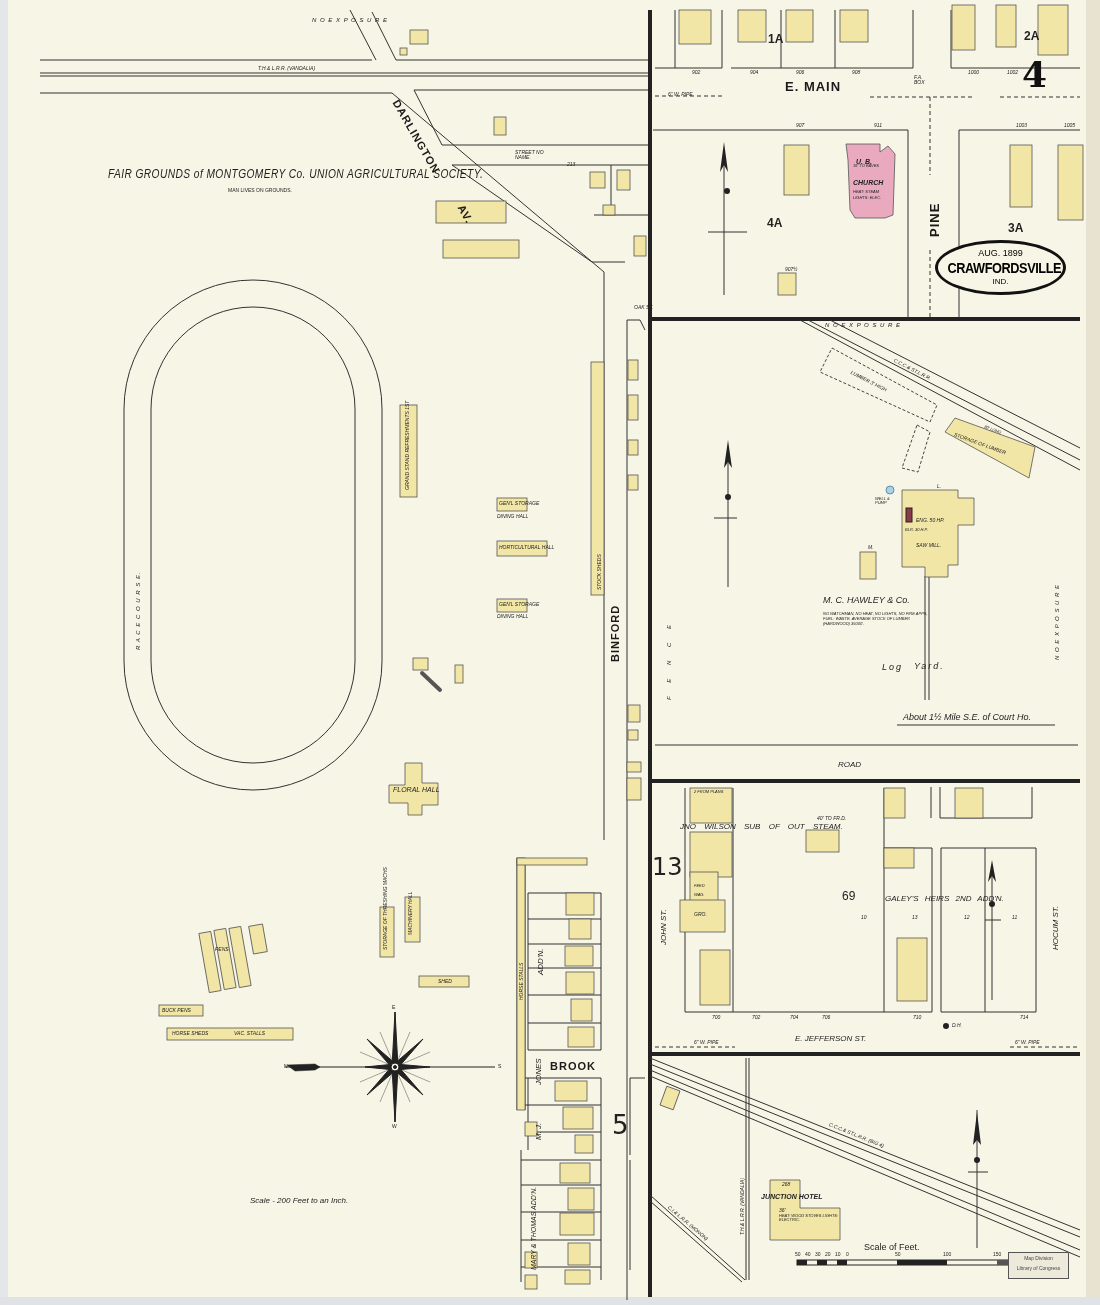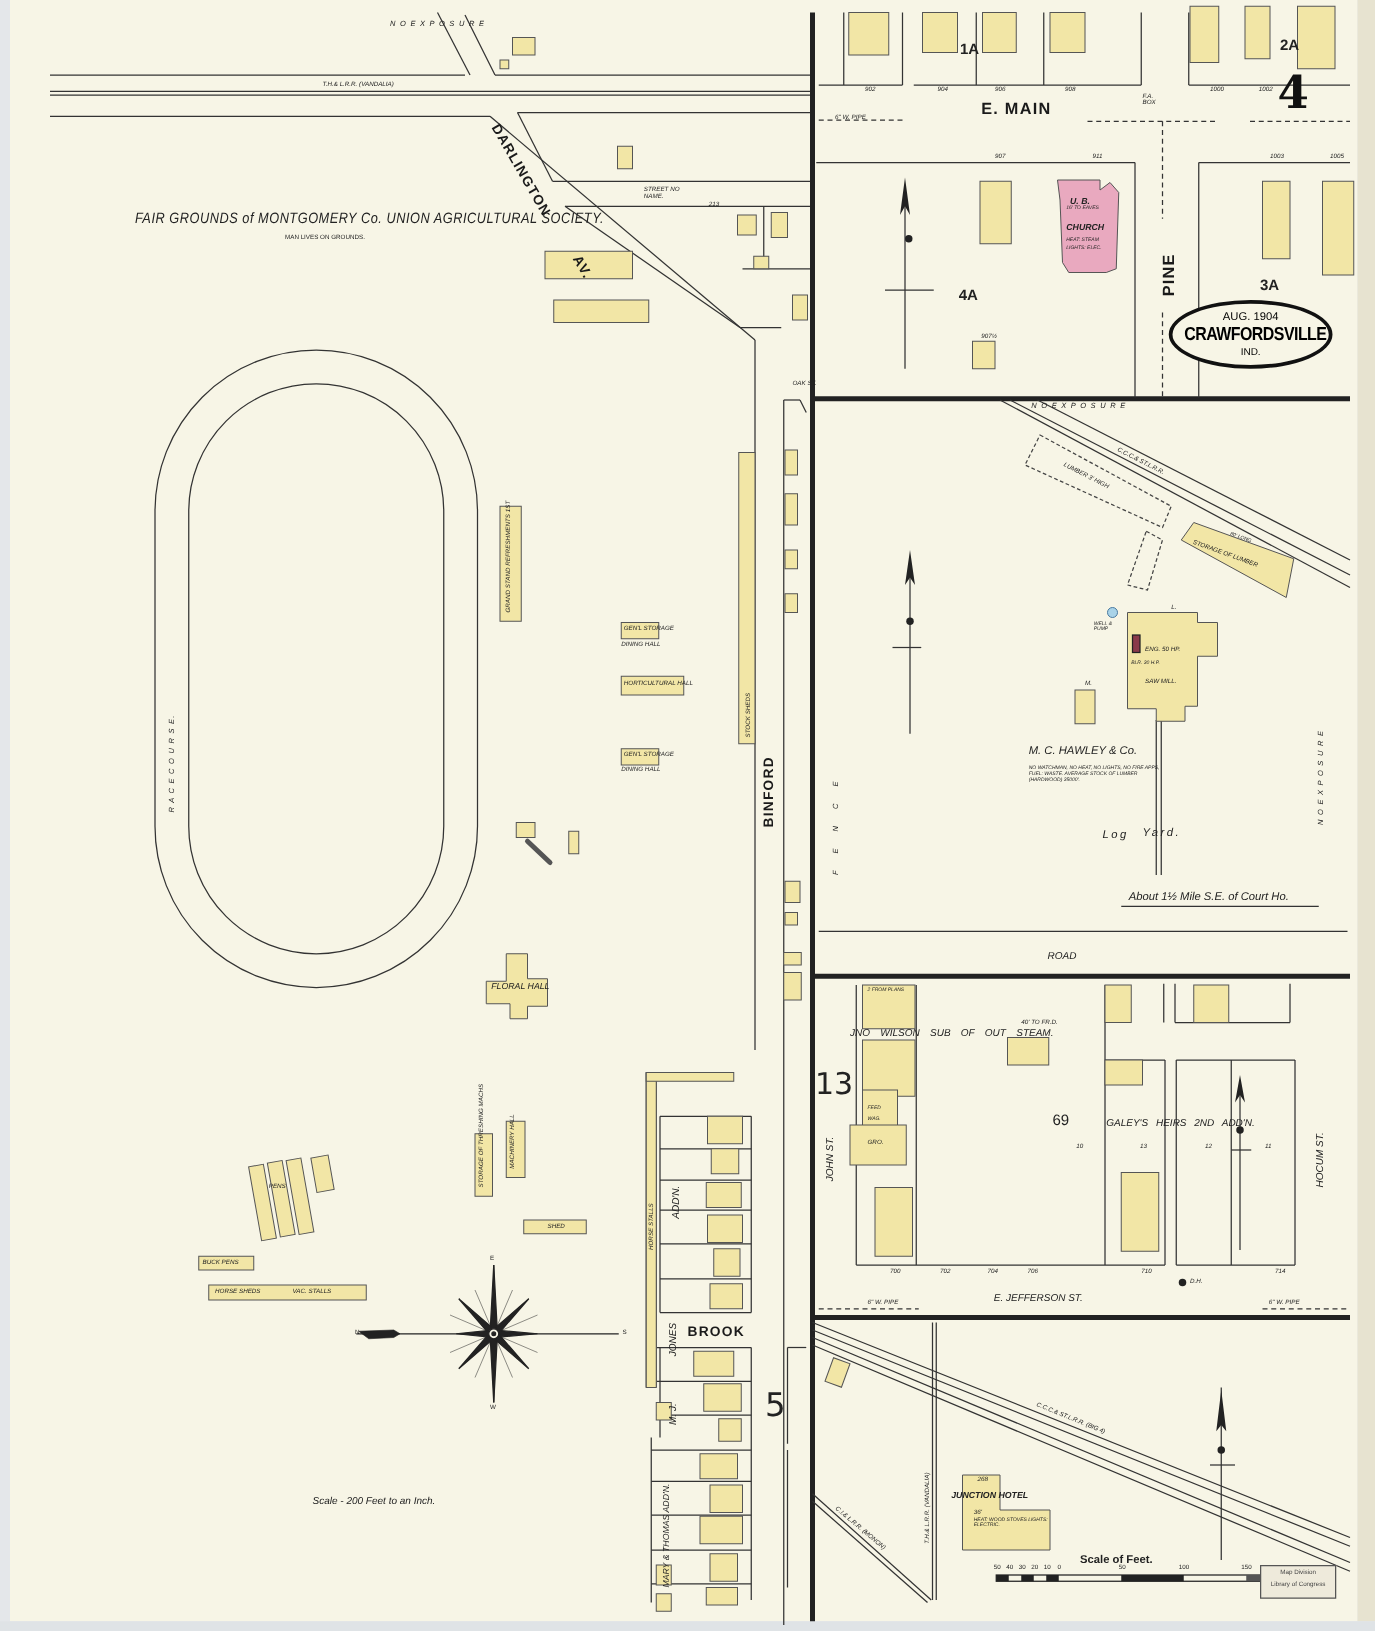--- a/index.html
+++ b/index.html
@@ -344,21 +344,21 @@
 <div class="lbl it" style="left:250px;top:1197px;font-size:8px;">Scale - 200 Feet to an Inch.</div>
 <div class="lbl xs" style="left:392px;top:1005px;">E</div>
 <div class="lbl xs" style="left:392px;top:1124px;">W</div>
 <div class="lbl xs" style="left:284px;top:1064px;">N</div>
 <div class="lbl xs" style="left:498px;top:1064px;">S</div>
 
 <div class="lbl st" style="left:785px;top:80px;font-size:13px;">E. MAIN</div>
 <div class="lbl st" style="left:928px;top:237px;font-size:13px;"><span class="rot90" style="display:inline-block;">PINE</span></div>
 <div class="lbl big" style="left:768px;top:33px;">1A</div>
 <div class="lbl big" style="left:1024px;top:30px;">2A</div>
-<div class="lbl big" style="left:767px;top:230px;">4A</div>
+<div class="lbl big" style="left:767px;top:217px;">4A</div>
 <div class="lbl big" style="left:1008px;top:222px;">3A</div>
 <div class="lbl it xs" style="left:692px;top:70px;">902</div>
 <div class="lbl it xs" style="left:750px;top:70px;">904</div>
 <div class="lbl it xs" style="left:796px;top:70px;">906</div>
 <div class="lbl it xs" style="left:852px;top:70px;">908</div>
 <div class="lbl it xs" style="left:968px;top:70px;">1000</div>
 <div class="lbl it xs" style="left:1007px;top:70px;">1002</div>
 <div class="lbl it xs" style="left:796px;top:123px;">907</div>
 <div class="lbl it xs" style="left:874px;top:123px;">911</div>
 <div class="lbl it xs" style="left:1016px;top:123px;">1003</div>
@@ -366,21 +366,21 @@
 <div class="lbl it xs" style="left:785px;top:267px;">907½</div>
 <div class="lbl it xs" style="left:668px;top:92px;">6" W. PIPE</div>
 <div class="lbl it xs" style="left:914px;top:75px;width:14px;white-space:normal;">F.A. BOX</div>
 <div class="lbl it" style="left:856px;top:158px;font-size:7px;font-weight:bold;">U. B.</div>
 <div class="lbl it" style="left:853px;top:179px;font-size:7px;font-weight:bold;">CHURCH</div>
 <div class="lbl it xs" style="left:853px;top:164px;font-size:4px;">16' TO EAVES</div>
 <div class="lbl it xs" style="left:853px;top:190px;font-size:4px;">HEAT: STEAM</div>
 <div class="lbl it xs" style="left:853px;top:196px;font-size:4px;">LIGHTS: ELEC.</div>
 <div class="sheetnum">4</div>
 <div class="cartouche">
-  <div class="d">AUG. 1904</div>
+  <div class="d">AUG. 1899</div>
   <div class="c">CRAWFORDSVILLE</div>
   <div class="s">IND.</div>
 </div>
 
 <div class="lbl it sm" style="left:825px;top:322px;">N O     E X P O S U R E</div>
 <div class="lbl it sm" style="left:1054px;top:660px;"><span class="rot90" style="display:inline-block;">N O     E X P O S U R E</span></div>
 <div class="lbl it xs" style="left:895px;top:358px;transform:rotate(27deg);transform-origin:left top;">C.C.C.&amp; ST.L.R.R.</div>
 <div class="lbl it xs" style="left:852px;top:370px;transform:rotate(27deg);transform-origin:left top;">LUMBER 3' HIGH</div>
 <div class="lbl it xs" style="left:955px;top:432px;transform:rotate(20deg);transform-origin:left top;">STORAGE OF LUMBER</div>
 <div class="lbl it xs" style="left:985px;top:425px;transform:rotate(20deg);transform-origin:left top;font-size:4px;">80' LONG</div>
@@ -424,21 +424,21 @@
 <div class="lbl it xs" style="left:1015px;top:1040px;">6" W. PIPE</div>
 <div class="lbl it xs" style="left:952px;top:1023px;">D.H.</div>
 
 <div class="lbl it xs" style="left:830px;top:1122px;transform:rotate(22deg);transform-origin:left top;">C.C.C.&amp; ST.L.R.R. (BIG 4)</div>
 <div class="lbl it xs" style="left:740px;top:1235px;"><span class="rot90" style="display:inline-block;">T.H.&amp; L.R.R. (VANDALIA)</span></div>
 <div class="lbl it xs" style="left:670px;top:1205px;transform:rotate(40deg);transform-origin:left top;">C.I.&amp; L.R.R. (MONON)</div>
 <div class="lbl it" style="left:761px;top:1193px;font-size:7px;font-weight:bold;">JUNCTION HOTEL</div>
 <div class="lbl it xs" style="left:782px;top:1182px;">268</div>
 <div class="lbl it xs" style="left:779px;top:1208px;">36'</div>
 <div class="lbl it xs" style="left:779px;top:1214px;width:60px;white-space:normal;font-size:4px;">HEAT: WOOD STOVES LIGHTS: ELECTRIC.</div>
-<div class="lbl" style="left:864px;top:1243px;font-size:9px;font-weight:bold;">Scale of Feet.</div>
+<div class="lbl" style="left:864px;top:1243px;font-size:9px;">Scale of Feet.</div>
 <div class="lbl xs" style="left:795px;top:1252px;">50</div>
 <div class="lbl xs" style="left:805px;top:1252px;">40</div>
 <div class="lbl xs" style="left:815px;top:1252px;">30</div>
 <div class="lbl xs" style="left:825px;top:1252px;">20</div>
 <div class="lbl xs" style="left:835px;top:1252px;">10</div>
 <div class="lbl xs" style="left:846px;top:1252px;">0</div>
 <div class="lbl xs" style="left:895px;top:1252px;">50</div>
 <div class="lbl xs" style="left:943px;top:1252px;">100</div>
 <div class="lbl xs" style="left:993px;top:1252px;">150</div>
 <div class="stamp">

